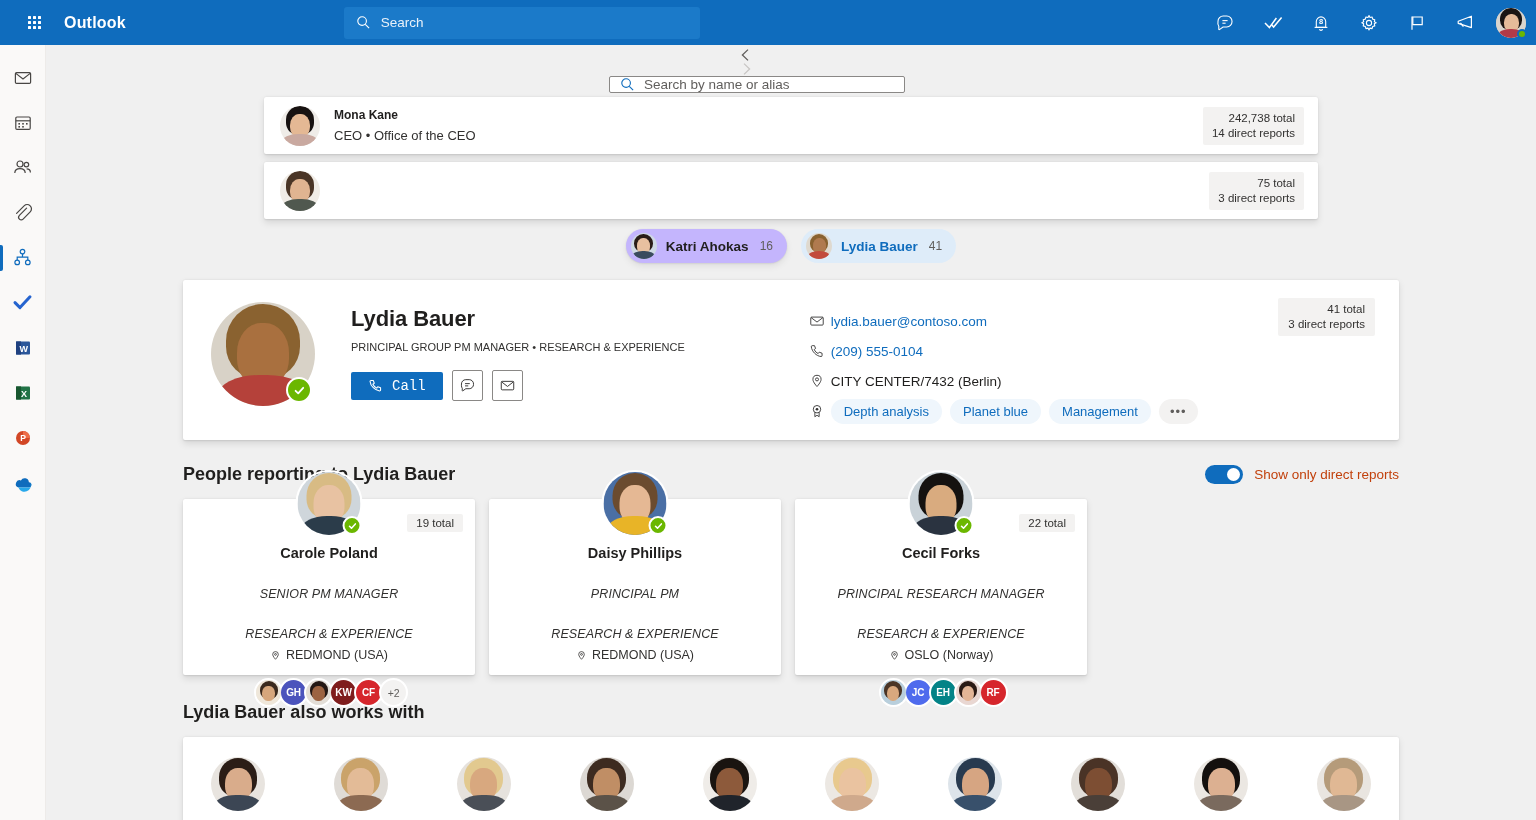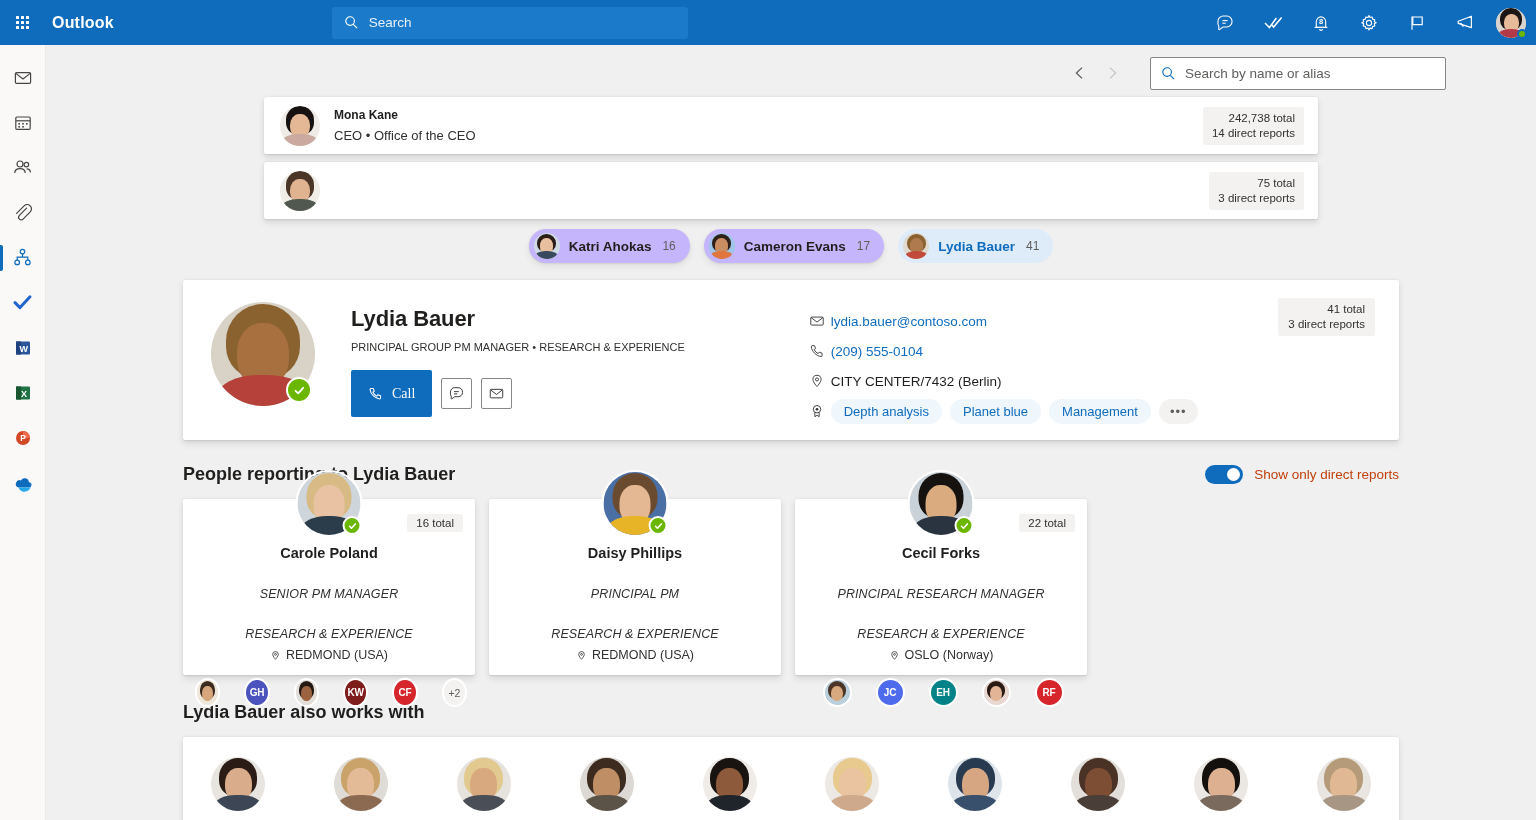--- a/index.html
+++ b/index.html
@@ -6,21 +6,21 @@
   html, body {
     width: 1536px; height: 820px;
     font-family: "Liberation Sans", sans-serif;
     background: #f0f0f0; overflow: hidden;
     -webkit-font-smoothing: antialiased;
   }
 
   
   .topbar {
     height: 45px; background: #0f6cbd; display: flex; align-items: center;
-    position: relative; z-index: 20;
+    position: relative; z-index: 20; padding-left: 12px;
   }
   .waffle {
     width: 44px; height: 45px; display: flex; align-items: center; justify-content: center;
     cursor: pointer;
   }
   .waffle-grid { display: grid; grid-template-columns: repeat(3, 3px); gap: 2px; }
   .waffle-grid i { width: 3px; height: 3px; background: #fff; border-radius: 0.5px; display: block; }
   .brand {
     color: #fff; font-size: 16px; font-weight: bold; padding-left: 8px; letter-spacing: .2px;
   }
@@ -66,21 +66,21 @@
   }
 
   
   .main {
     position: absolute; left: 46px; top: 45px; width: 1490px; height: 775px;
     overflow: hidden;
   }
 
   .nav-row {
     height: 48px; display: flex; align-items: center; justify-content: flex-end;
-    padding: 0 90px 0 0; padding-top: 8px;
+    padding: 0 90px 0 0; padding-top: 8px; flex-direction: column;
   }
   .chev {
     width: 32px; height: 32px; display: flex; align-items: center; justify-content: center;
     cursor: pointer; color: #605e5c;
   }
   .chev.disabled { color: #c8c6c4; cursor: default; }
   .people-search {
     width: 296px; height: 33px; border: 1px solid #8a8886; background: #fff;
     border-radius: 2px; display: flex; align-items: center; padding: 0 10px;
     margin-left: 22px; cursor: text;
@@ -128,23 +128,23 @@
   .avail-badge {
     position: absolute; right: 3px; bottom: 3px; width: 26px; height: 26px;
     background: #6bb700; border: 2.5px solid #fff; border-radius: 50%;
     display: flex; align-items: center; justify-content: center;
   }
   .prof-mid { margin-left: 36px; padding-top: 4px; }
   .prof-name { font-size: 22px; font-weight: bold; color: #201f1e; letter-spacing: -.1px; }
   .prof-title { font-size: 11px; color: #323130; margin-top: 9px; }
   .prof-actions { display: flex; align-items: center; gap: 9px; margin-top: 17px; }
   .call-btn {
-    height: 47px; background: #0f6cbd; color: #fff; border-radius: 2px; border: none;
+    height: 28px; background: #0f6cbd; color: #fff; border-radius: 2px; border: none;
     display: flex; align-items: center; gap: 9px; padding: 0 17px; font-size: 14px;
-    font-family: Liberation Serif, serif; cursor: pointer;
+    font-family: Liberation Mono, monospace; cursor: pointer;
   }
   .icon-btn {
     width: 31px; height: 31px; border: 1px solid #8a8886; background: #fff; border-radius: 2px;
     display: flex; align-items: center; justify-content: center; cursor: pointer;
   }
   .prof-contact { margin-left: 124px; padding-top: 4px; }
   .cl { display: flex; align-items: center; height: 30px; }
   .cl .ci { width: 22px; display: flex; align-items: center; color: #323130; flex: none; }
   .cl a { color: #0f6cbd; font-size: 13.5px; text-decoration: none; cursor: pointer; }
   .cl .plain { color: #201f1e; font-size: 13.5px; }
@@ -198,21 +198,21 @@
   .rcard-count {
     position: absolute; right: 12px; top: 15px; background: #f3f2f1; border-radius: 2px;
     padding: 3px 9px; color: #323130; font-size: 11.5px;
   }
   .rcard-name { font-size: 14.5px; font-weight: 600; color: #201f1e; }
   .rcard-line { font-size: 12.5px; color: #323130; margin-top: 26px; letter-spacing: .1px; font-style: italic; }
   .rcard-loc {
     font-size: 12.5px; color: #323130; margin-top: 7px;
     display: flex; align-items: center; justify-content: center; gap: 5px;
   }
-  .stack { display: flex; justify-content: center; margin-top: 16px; gap: 28px; }
+  .stack { display: flex; justify-content: center; margin-top: 16px; }
   .stack > * {
     width: 25px; height: 25px; border-radius: 50%; margin-right: -4px;
     border: 2px solid #fff; box-sizing: content-box; overflow: hidden;
     display: flex; align-items: center; justify-content: center;
     font-size: 10px; color: #fff; font-weight: bold; letter-spacing: -.2px;
   }
   .stack .plus {
     background: #f3f2f1; color: #605e5c; font-weight: normal; font-size: 10.5px;
   }
 
@@ -453,32 +453,20 @@
       <div class="pav">
         <div class="face">
           <div class="bg" style="background:#cfd9e4"></div>
           <div class="hair" style="background:#2a1d18"></div>
           <div class="skin" style="background:#e8c0a0"></div>
           <div class="body" style="background:#3a4a5e"></div>
         </div>
       </div>
       <span class="pname">Katri Ahokas</span>
       <span class="pcount">16</span>
-    </div>
-    <div class="pill">
-      <div class="pav">
-        <div class="face">
-          <div class="bg" style="background:#9fc6e8"></div>
-          <div class="hair" style="background:#2e211a"></div>
-          <div class="skin" style="background:#c98f63"></div>
-          <div class="body" style="background:#e0753f"></div>
-        </div>
-      </div>
-      <span class="pname">Cameron Evans</span>
-      <span class="pcount">17</span>
     </div>
     <div class="pill active">
       <div class="pav">
         <div class="face">
           <div class="bg" style="background:#dfd9cf"></div>
           <div class="hair" style="background:#8a6230"></div>
           <div class="skin" style="background:#b07a4f"></div>
           <div class="body" style="background:#c24a3c"></div>
         </div>
       </div>
@@ -601,21 +589,21 @@
             <div class="skin" style="background:#e8c2a2"></div>
             <div class="body" style="background:#2b3c4a"></div>
           </div>
         </div>
         <span class="rcard-badge">
           <svg width="10" height="10" viewBox="0 0 13 13">
               <polyline points="2.6,6.8 5.2,9.3 10.2,3.8" fill="none" stroke="#fff" stroke-width="2" stroke-linecap="round" stroke-linejoin="round"></polyline>
             </svg>
         </span>
       </div>
-      <div class="rcard-count">16 total</div>
+      <div class="rcard-count">19 total</div>
       <div class="rcard-name">Carole Poland</div>
       <div class="rcard-line">SENIOR PM MANAGER</div>
       <div class="rcard-line">RESEARCH &amp; EXPERIENCE</div>
       <div class="rcard-loc">
         <svg width="11" height="11" viewBox="0 0 18 18">
           <path d="M9 2.6a4.6 4.6 0 0 1 4.6 4.6c0 3.2-4.6 8-4.6 8s-4.6-4.8-4.6-8A4.6 4.6 0 0 1 9 2.6z" fill="none" stroke="#323130" stroke-width="1.3"></path>
           <circle cx="9" cy="7.2" r="1.5" fill="none" stroke="#323130" stroke-width="1.3"></circle>
         </svg>
         <span>REDMOND (USA)</span>
       </div>

